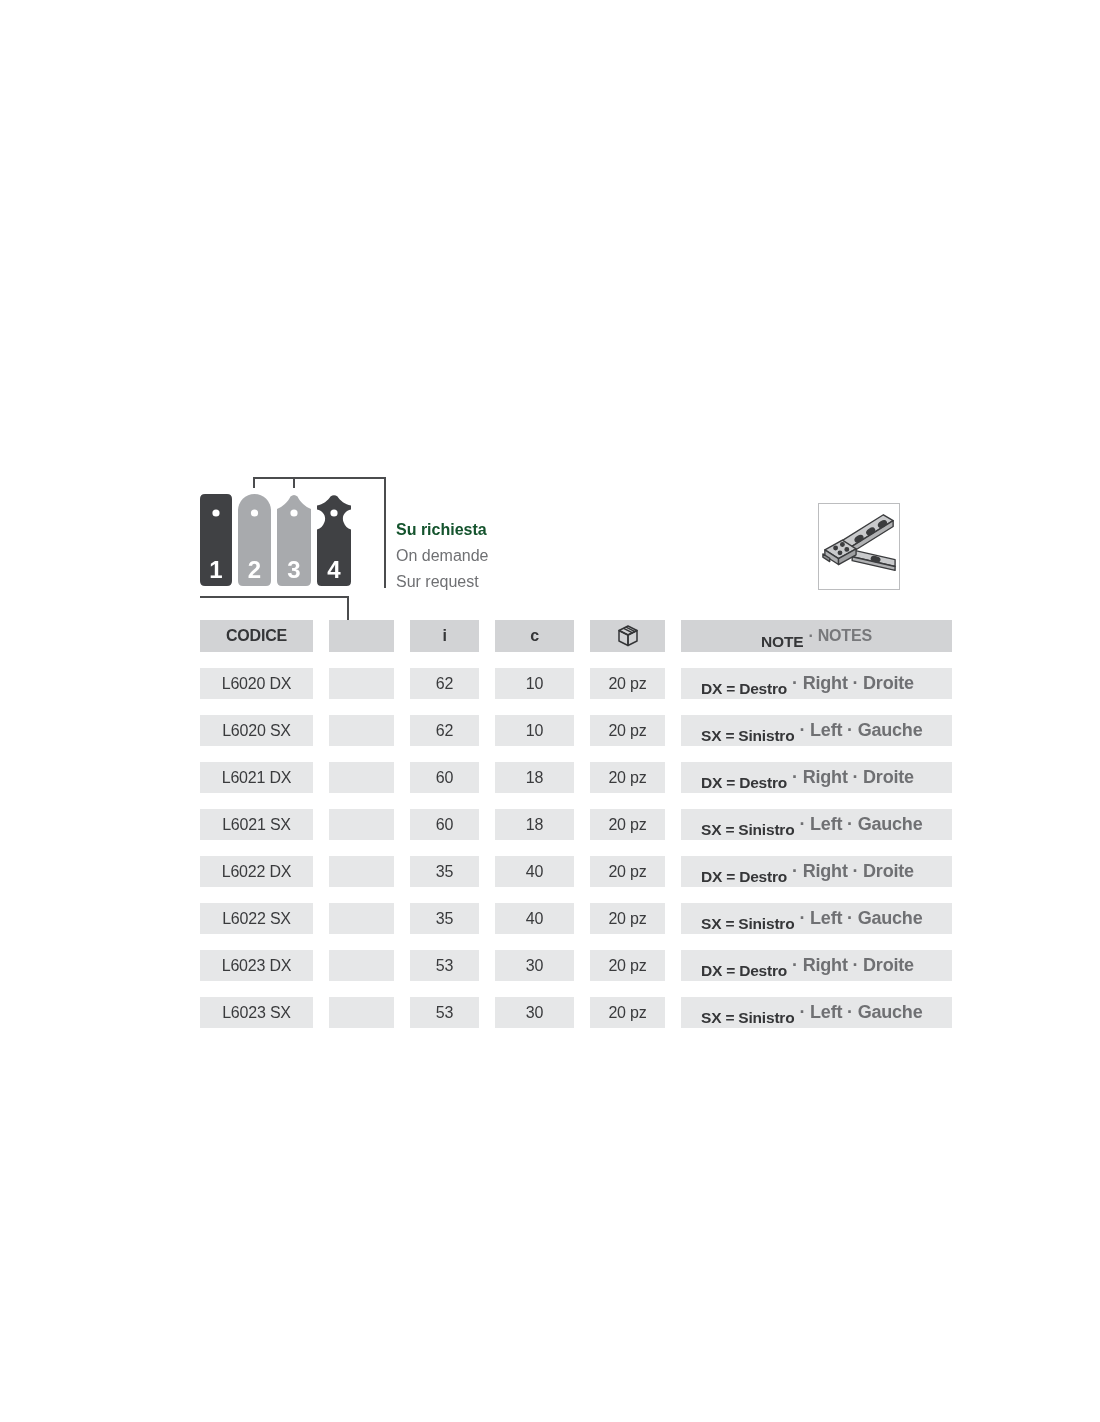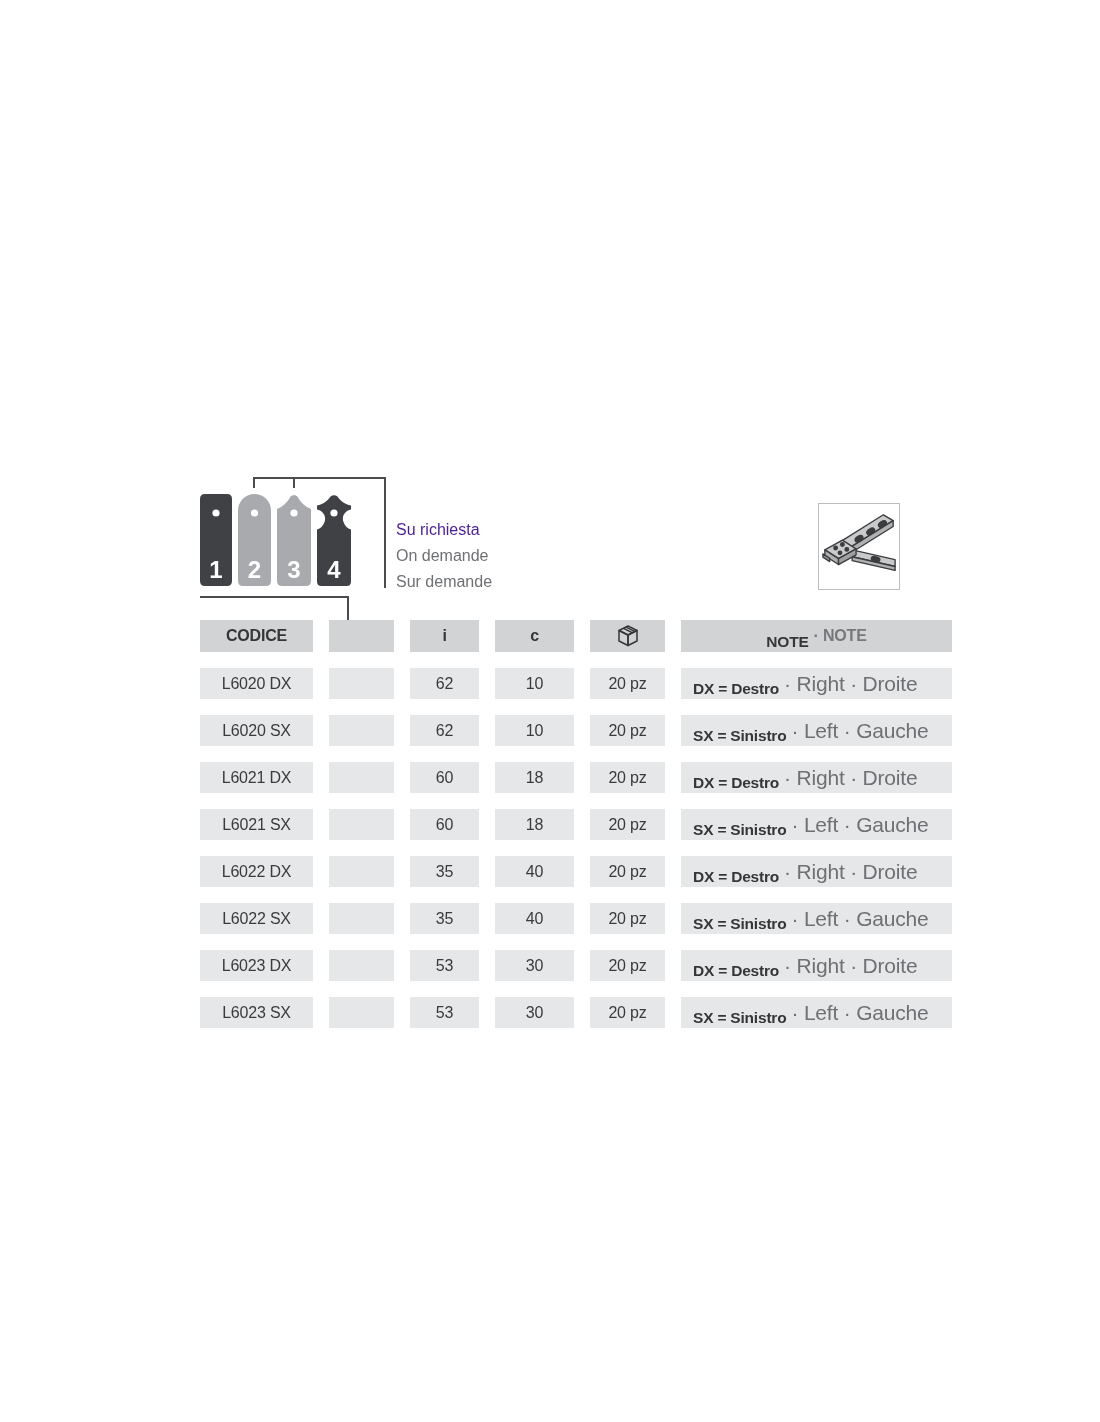--- a/index.html
+++ b/index.html
@@ -5,38 +5,38 @@
   html,body { margin:0; padding:0; background:#fff; }
   .canvas {
     position:relative; width:1100px; height:1422px; background:#ffffff;
     font-family:"Liberation Sans", sans-serif; overflow:hidden;
     --dark:#3a3b3d; --gray:#6f7073; --hdr:#d2d3d5; --row:#e6e7e8;
     --line:#4b4c4e;
   }
   .line { position:absolute; background:var(--line); }
   .legend-shape { position:absolute; top:494px; }
   .callout-text { position:absolute; left:396px; top:517px; font-size:16px; line-height:26px; }
-  .callout-text .l0 { color:#4c1d95; font-weight:400; }
+  .callout-text .l0 { color:#14532d; font-weight:700; }
   .callout-text .l1, .callout-text .l2 { color:var(--gray); font-weight:400; }
   .drawing-box { position:absolute; left:818px; top:503px; width:82px; height:87px;
     border:1px solid #bcbdbf; background:#fff; box-sizing:border-box; }
   .connector-dot { position:absolute; left:343px; top:629px; width:13px; height:13px;
     border-radius:50%; background:#2f3032; }
   .table {
     position:absolute; left:200px; top:620px;
     display:grid; grid-template-columns:113px 65px 69px 79px 75px 271px;
     grid-template-rows:32px repeat(8,31px);
     column-gap:5px; row-gap:5.5px;gap:16px;
   }
   .cell { display:flex; align-items:center; justify-content:center;
     background:var(--row); font-size:16px; color:var(--dark); letter-spacing:-0.2px; }
   .hdr { background:var(--hdr); font-weight:700; color:#353638; }
-  .note-cell { justify-content:flex-start; padding-left:12px; box-sizing:border-box; }
+  .note-cell { justify-content:flex-start; padding-left:20px; box-sizing:border-box; }
   .note-bold { font-weight:700; color:#353638; font-size:15.5px;margin-top:11px; }
-  .note-gray { font-weight:400; color:var(--gray); font-size:21px; margin-left:5px; }
+  .note-gray { font-weight:700; color:var(--gray); font-size:18px; margin-left:5px; }
   .hdr .note-gray { font-weight:700; color:#77787b; font-size:16px; }
 </style>
 </head>
 <body>
 
 <div class="canvas">
 
   <div class="line" style="left:253px; top:477px; width:132px; height:2px;"></div>
   <div class="line" style="left:253px; top:477px; width:2px; height:11px;"></div>
   <div class="line" style="left:293px; top:477px; width:2px; height:11px;"></div>
@@ -64,21 +64,21 @@
       <svg class="legend-shape" width="34" height="92" viewBox="0 0 34 92" style="left: 317px;">
         <path d="M13.5,2.5 Q17,0 20.5,2.5 C23,6.5 28,10.5 34,11.5 V15.5 C27.5,17 24.5,22.5 26.5,28 C28,32 30.5,34.5 34,35.5 V87.5 Q34,92 29.5,92 H4.5 Q0,92 0,87.5 V35.5 C3.5,34.5 6,32 7.5,28 C9.5,22.5 6.5,17 0,15.5 V11.5 C6,10.5 11,6.5 13.5,2.5 Z" fill="#404144"></path>
         <circle cx="17" cy="19" r="3.6" fill="#ffffff"></circle>
         <text x="17" y="84" text-anchor="middle" fill="#ffffff" font-size="24" font-weight="700" font-family="&quot;Liberation Sans&quot;, sans-serif">4</text>
       </svg>
     </div>
 
   <div class="callout-text">
     <div class="l0">Su richiesta</div>
     <div class="l1">On demande</div>
-    <div class="l2">Sur demande</div>
+    <div class="l2">Sur request</div>
   </div>
 
   <div class="drawing-box">
     <svg width="80" height="85" viewBox="0 0 82 87">
       <g stroke="#3b3c3e" stroke-width="1.4" stroke-linejoin="round">
 
         <polygon points="34,47 78,57 78,64 34,54" fill="#c9cacc"></polygon>
         <polygon points="34,54 78,64 78,68 34,58" fill="#b0b1b3"></polygon>
         <ellipse cx="58" cy="56.5" rx="4.5" ry="2.5" fill="#3b3c3e" transform="rotate(13 58 56.5)"></ellipse>
 
@@ -109,21 +109,21 @@
       <svg width="26" height="26" viewBox="0 0 26 26" fill="none" stroke="#353638" stroke-width="1.5" stroke-linejoin="round">
         <path d="M13,3 L22,7.5 L13,12 L4,7.5 Z"></path>
         <path d="M4,7.5 L13,12 L13,22.5 L4,18 Z"></path>
         <path d="M22,7.5 L13,12 L13,22.5 L22,18 Z"></path>
         <path d="M8.6,5.3 L17.6,9.8"></path>
         <path d="M11,4.1 L20,8.6"></path>
       </svg>
     </div>
     <div class="cell hdr note-cell" style="justify-content:center; padding-left:0;">
       <span class="note-bold">NOTE</span>
-      <span class="note-gray">· NOTE</span>
+      <span class="note-gray">· NOTES</span>
     </div>
 
   <div class="cell">L6020 DX</div>
       <div class="cell"></div>
       <div class="cell">62</div>
       <div class="cell">10</div>
       <div class="cell">20 pz</div>
       <div class="cell note-cell">
         <span class="note-bold">DX = Destro</span>
         <span class="note-gray">· Right · Droite</span>

